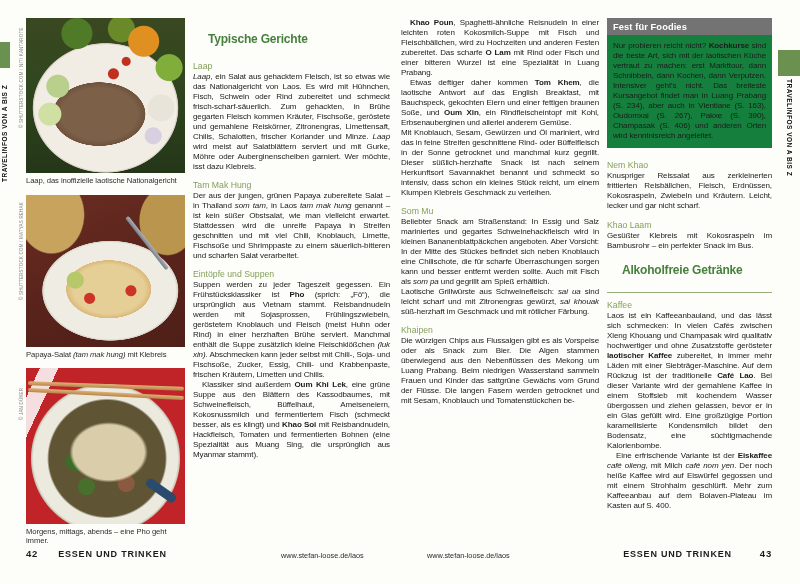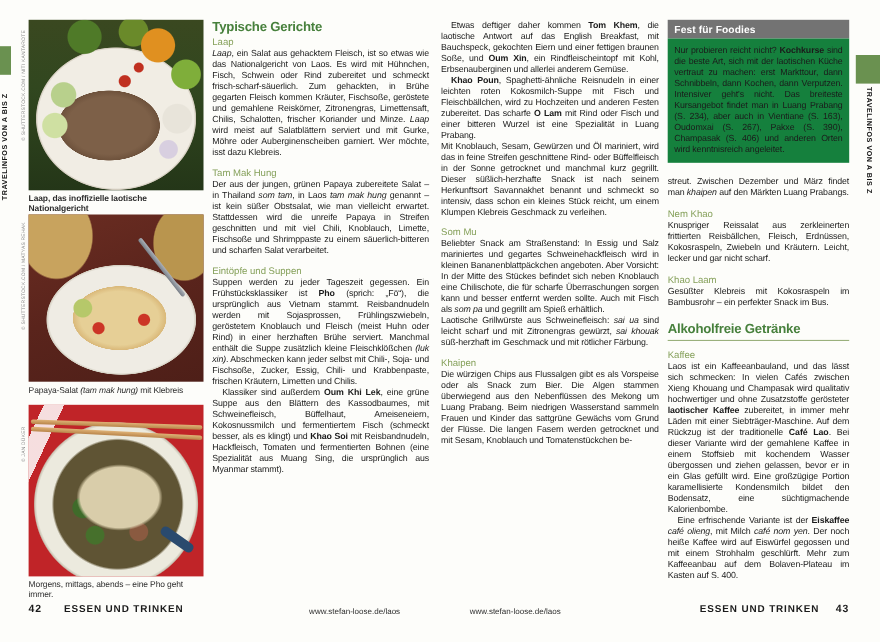--- a/index.html
+++ b/index.html
@@ -9,21 +9,21 @@
     position:relative; width:800px; height:584px; overflow:hidden;
     background:#fdfdfa; font-family:"Liberation Sans", sans-serif; color:#1b1b1b;
   }
   .b { font-weight:700; }
   .i { font-style:italic; }
 
   
   .col { position:absolute; top:18px; }
   .body-text p, p.body-text { margin:0; font-size:8px; line-height:10px; text-align:justify; letter-spacing:-0.1px; }
   .ind { text-indent:9px; }
-  .h1 { font-size:12px; line-height:13px; font-weight:700; color:#47803c; letter-spacing:-0.2px; margin:0; }
+  .h1 { font-size:12px; line-height:13px; font-weight:700; color:#47803c; letter-spacing:-0.2px; margin:15px; }
   .subhead { font-size:8.7px; line-height:10px; color:#85a05a; margin:8px 0 1px 0; }
   .rule { border-top:1px solid #9ab07c; margin:3px 0 0 0; height:0; }
 
   
   .caption { position:absolute; width:159px; font-size:7.7px; line-height:9px; color:#2e2e2e; letter-spacing:-0.1px; }
   .credit { position:absolute; font-size:4.5px; color:#8a8a8a; white-space:nowrap; transform:rotate(-90deg); transform-origin:0 0; letter-spacing:0.2px; }
 
   .photo { position:absolute; left:26px; width:159px; overflow:hidden; }
   #photo-laap { top:18px; height:155px;
     background:
@@ -77,36 +77,36 @@
 
   
   #foodies-box { margin:0 0 12px 0; }
   #foodies-box .box-header { background:#737373; color:#fff; font-size:9.3px; font-weight:700; padding:4px 6px 3px 6px; letter-spacing:0.1px; }
   #foodies-box .box-body { background:#15803d; padding:6px 6px 7px 6px; }
 
   
   .footer-left { position:absolute; left:26px; top:548px; font-size:9px; font-weight:700; letter-spacing:0.8px; }
   .footer-left .num { margin-right:20px; font-size:9.5px; }
   .footer-right { position:absolute; left:607px; top:548px; width:165px; text-align:right; font-size:9px; font-weight:700; letter-spacing:0.8px; }
-  .footer-right .num { margin-left:15px; font-size:9.5px; }
+  .footer-right .num { margin-left:28px; font-size:9.5px; }
   .footer-url { position:absolute; top:551px; font-size:7.3px; color:#2b2b2b; letter-spacing:0; }
   #footer-url-1 { left:281px; }
   #footer-url-2 { left:427px; }
 </style>
 </head>
 <body>
 
 <div id="spread">
 
   <div id="tab-square-left" class="tab-square"></div>
   <div id="tab-label-left" class="tab-label">TRAVELINFOS VON A BIS Z</div>
 
   <div id="photo-laap" class="photo"></div>
   <div class="credit" style="left:19px; top:128px;">© SHUTTERSTOCK.COM / NITI KANTAROTE</div>
-  <div class="caption" style="left:26px; top:176px;font-weight:bold;"><span>Laap, das inoffizielle laotische Nationalgericht</span></div>
+  <div class="caption" style="left:26px; top:176px;"><span>Laap, das inoffizielle laotische Nationalgericht</span></div>
 
   <div id="photo-papaya" class="photo">
     <div class="fork" style="left:88px; top:46px;"></div>
   </div>
   <div class="credit" style="left:19px; top:300px;">© SHUTTERSTOCK.COM / MATYAS REHAK</div>
   <div class="caption" style="left:26px; top:350px;"><span>Papaya-Salat </span><span class="i">(tam mak hung)</span><span> mit Klebreis</span></div>
 
   <div id="photo-pho" class="photo">
     <div class="chopstick" style="left:2px; top:16px; transform:rotate(2deg);"></div>
     <div class="chopstick" style="left:2px; top:24px; transform:rotate(3deg);"></div>
@@ -120,38 +120,37 @@
     <div class="subhead" style="margin-top:2px;">Laap</div>
     <p><span class="i">Laap</span><span>, ein Salat aus gehacktem Fleisch, ist so etwas wie das Nationalgericht von Laos. Es wird mit Hühnchen, Fisch, Schwein oder Rind zubereitet und schmeckt frisch-scharf-säuerlich. Zum gehackten, in Brühe gegarten Fleisch kommen Kräuter, Fischsoße, geröstete und gemahlene Reiskörner, Zitronengras, Limettensaft, Chilis, Schalotten, frischer Koriander und Minze. </span><span class="i">Laap</span><span> wird meist auf Salatblättern serviert und mit Gurke, Möhre oder Auberginenscheiben garniert. Wer möchte, isst dazu Klebreis.</span></p>
     <div class="subhead">Tam Mak Hung</div>
     <p><span>Der aus der jungen, grünen Papaya zubereitete Salat – in Thailand </span><span class="i">som tam</span><span>, in Laos </span><span class="i">tam mak hung</span><span> genannt – ist kein süßer Obstsalat, wie man vielleicht erwartet. Stattdessen wird die unreife Papaya in Streifen geschnitten und mit viel Chili, Knoblauch, Limette, Fischsoße und Shrimppaste zu einem säuerlich-bitteren und scharfen Salat verarbeitet.</span></p>
     <div class="subhead">Eintöpfe und Suppen</div>
     <p><span>Suppen werden zu jeder Tageszeit gegessen. Ein Frühstücksklassiker ist </span><span class="b">Pho</span><span> (sprich: „Fö“), die ursprünglich aus Vietnam stammt. Reisbandnudeln werden mit Sojasprossen, Frühlingszwiebeln, geröstetem Knoblauch und Fleisch (meist Huhn oder Rind) in einer herzhaften Brühe serviert. Manchmal enthält die Suppe zusätzlich kleine Fleischklößchen </span><span class="i">(luk xin)</span><span>. Abschmecken kann jeder selbst mit Chili-, Soja- und Fischsoße, Zucker, Essig, Chili- und Krabbenpaste, frischen Kräutern, Limetten und Chilis.</span></p>
     <p class="ind"><span>Klassiker sind außerdem </span><span class="b">Oum Khi Lek</span><span>, eine grüne Suppe aus den Blättern des Kassodbaumes, mit Schweinefleisch, Büffelhaut, Ameiseneiern, Kokosnussmilch und fermentiertem Fisch (schmeckt besser, als es klingt) und </span><span class="b">Khao Soi</span><span> mit Reisbandnudeln, Hackfleisch, Tomaten und fermentierten Bohnen (eine Spezialität aus Muang Sing, die ursprünglich aus Myanmar stammt).</span></p>
   </div>
 
   <div class="col body-text" style="left:401px; width:198px;">
+    <p class="ind"><span class="b">Khao Poun</span><span>, Spaghetti-ähnliche Reisnudeln in einer leichten roten Kokosmilch-Suppe mit Fisch und Fleischbällchen, wird zu Hochzeiten und anderen Festen zubereitet. Das scharfe </span><span class="b">O Lam</span><span> mit Rind oder Fisch und einer bitteren Wurzel ist eine Spezialität in Luang Prabang.</span></p>
     <p class="ind"><span>Etwas deftiger daher kommen </span><span class="b">Tom Khem</span><span>, die laotische Antwort auf das English Breakfast, mit Bauchspeck, gekochten Eiern und einer fettigen braunen Soße, und </span><span class="b">Oum Xin</span><span>, ein Rindfleischeintopf mit Kohl, Erbsenauberginen und allerlei anderem Gemüse.</span></p>
-    <p class="ind"><span class="b">Khao Poun</span><span>, Spaghetti-ähnliche Reisnudeln in einer leichten roten Kokosmilch-Suppe mit Fisch und Fleischbällchen, wird zu Hochzeiten und anderen Festen zubereitet. Das scharfe </span><span class="b">O Lam</span><span> mit Rind oder Fisch und einer bitteren Wurzel ist eine Spezialität in Luang Prabang.</span></p>
     <p><span>Mit Knoblauch, Sesam, Gewürzen und Öl mariniert, wird das in feine Streifen geschnittene Rind- oder Büffelfleisch in der Sonne getrocknet und manchmal kurz gegrillt. Dieser süßlich-herzhafte Snack ist nach seinem Herkunftsort Savannakhet benannt und schmeckt so intensiv, dass schon ein kleines Stück reicht, um einem Klumpen Klebreis Geschmack zu verleihen.</span></p>
     <div class="subhead">Som Mu</div>
     <p><span>Beliebter Snack am Straßenstand: In Essig und Salz mariniertes und gegartes Schweinehackfleisch wird in kleinen Bananenblattpäckchen angeboten. Aber Vorsicht: In der Mitte des Stückes befindet sich neben Knoblauch eine Chilischote, die für scharfe Überraschungen sorgen kann und besser entfernt werden sollte. Auch mit Fisch als </span><span class="i">som pa</span><span> und gegrillt am Spieß erhältlich.</span></p>
     <p><span>Laotische Grillwürste aus Schweinefleisch: </span><span class="i">sai ua</span><span> sind leicht scharf und mit Zitronengras gewürzt, </span><span class="i">sai khouak</span><span> süß-herzhaft im Geschmack und mit rötlicher Färbung.</span></p>
     <div class="subhead">Khaipen</div>
     <p><span>Die würzigen Chips aus Flussalgen gibt es als Vorspeise oder als Snack zum Bier. Die Algen stammen überwiegend aus den Nebenflüssen des Mekong um Luang Prabang. Beim niedrigen Wasserstand sammeln Frauen und Kinder das sattgrüne Gewächs vom Grund der Flüsse. Die langen Fasern werden getrocknet und mit Sesam, Knoblauch und Tomatenstückchen be-</span></p>
   </div>
 
   <div class="col body-text" style="left:607px; width:165px;">
     <div id="foodies-box">
       <div class="box-header">Fest für Foodies</div>
       <div class="box-body">
         <p><span>Nur probieren reicht nicht? </span><span class="b">Kochkurse</span><span> sind die beste Art, sich mit der laotischen Küche vertraut zu machen: erst Markttour, dann Schnibbeln, dann Kochen, dann Verputzen. Intensiver geht's nicht. Das breiteste Kursangebot findet man in Luang Prabang (S. 234), aber auch in Vientiane (S. 163), Oudomxai (S. 267), Pakxe (S. 390), Champasak (S. 406) und anderen Orten wird kenntnisreich angeleitet.</span></p>
       </div>
     </div>
-    <p><span>streut. Zwischen Dezember und März findet man </span><span class="i">khaipen</span><span> auf den Märkten Luang Prabangs.</span></p>
     <div class="subhead" style="margin-top:9px;">Nem Khao</div>
     <p><span>Knuspriger Reissalat aus zerkleinerten frittierten Reisbällchen, Fleisch, Erdnüssen, Kokosraspeln, Zwiebeln und Kräutern. Leicht, lecker und gar nicht scharf.</span></p>
     <div class="subhead" style="margin-top:9px;">Khao Laam</div>
     <p><span>Gesüßter Klebreis mit Kokosraspeln im Bambusrohr – ein perfekter Snack im Bus.</span></p>
     <h2 class="h1" style="margin-top:13px;">Alkoholfreie Getränke</h2>
     <div class="rule"></div>
     <div class="subhead" style="margin-top:7px;">Kaffee</div>
     <p><span>Laos ist ein Kaffeeanbauland, und das lässt sich schmecken: In vielen Cafés zwischen Xieng Khouang und Champasak wird qualitativ hochwertiger und ohne Zusatzstoffe gerösteter </span><span class="b">laotischer Kaffee</span><span> zubereitet, in immer mehr Läden mit einer Siebträger-Maschine. Auf dem Rückzug ist der traditionelle </span><span class="b">Café Lao</span><span>. Bei dieser Variante wird der gemahlene Kaffee in einem Stoffsieb mit kochendem Wasser übergossen und ziehen gelassen, bevor er in ein Glas gefüllt wird. Eine großzügige Portion karamellisierte Kondensmilch bildet den Bodensatz, eine süchtigmachende Kalorienbombe.</span></p>
     <p class="ind"><span>Eine erfrischende Variante ist der </span><span class="b">Eiskaffee</span><span> </span><span class="i">café olieng</span><span>, mit Milch </span><span class="i">café nom yen</span><span>. Der noch heiße Kaffee wird auf Eiswürfel gegossen und mit einem Strohhalm geschlürft. Mehr zum Kaffeeanbau auf dem Bolaven-Plateau im Kasten auf S. 400.</span></p>
   </div>

